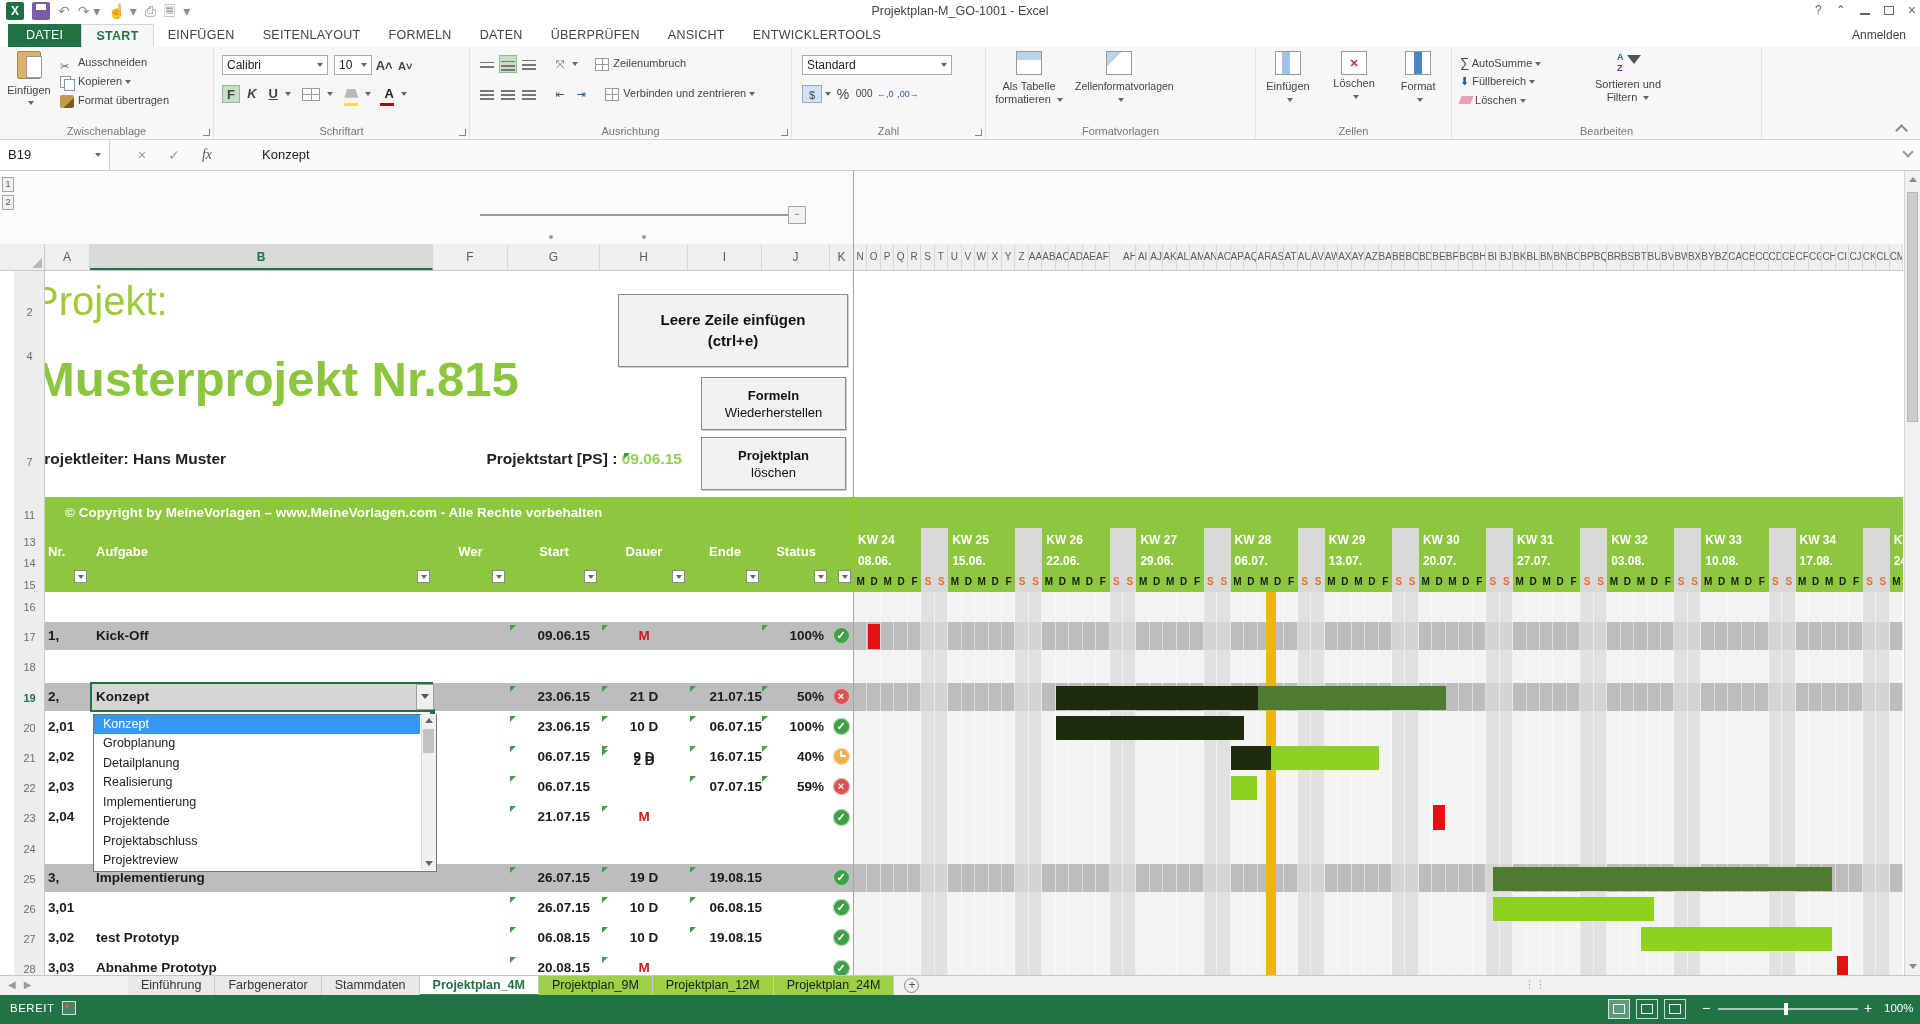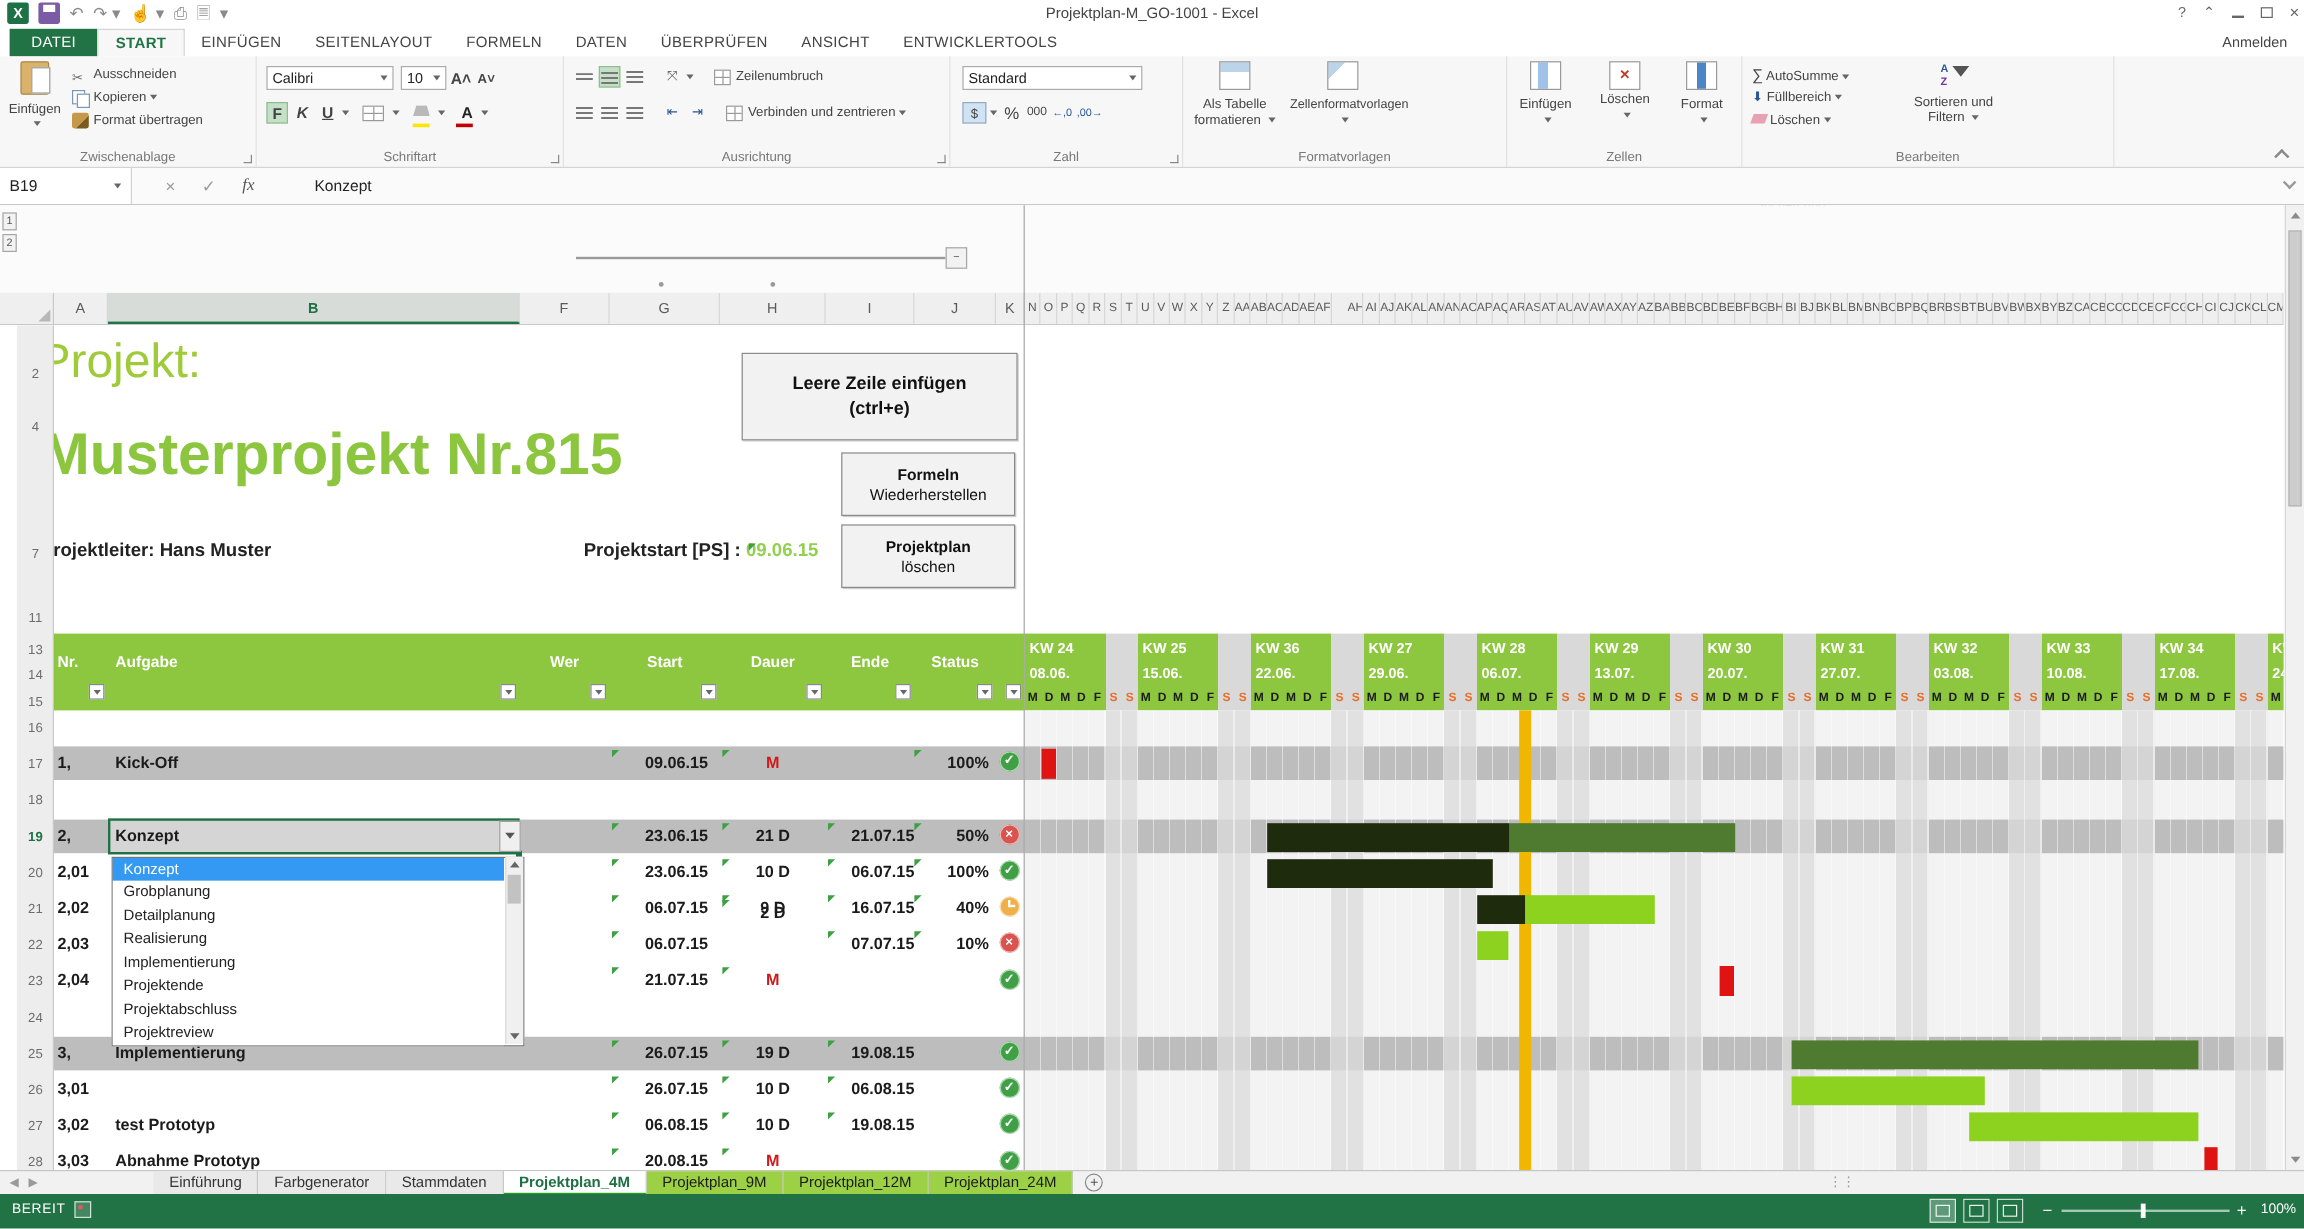--- a/index.html
+++ b/index.html
@@ -384,27 +384,30 @@
     </div>
     <div class="xbtn" style="left:618px;top:23px;width:230px;height:73px;font-size:15px;font-weight:bold;padding-top:14px;line-height:21px">
       <span>Leere Zeile einfügen</span><br><span>(ctrl+e)</span>
     </div>
     <div class="xbtn" style="left:701px;top:106px;width:145px;height:53px;font-size:13px;padding-top:9px;line-height:17px">
       <b>Formeln</b><br><span>Wiederherstellen</span>
     </div>
     <div class="xbtn" style="left:701px;top:166px;width:145px;height:53px;font-size:13px;padding-top:9px;line-height:17px">
       <b>Projektplan</b><br><span>löschen</span>
     </div>
+    <div class="abs" style="left:45px;top:226px;width:1858px;height:31px;background:#8DC63F">
+      <span style="position:absolute;left:20px;top:0;line-height:31px;color:#fff;font-weight:bold;font-size:13.5px">© Copyright by MeineVorlagen – www.MeineVorlagen.com - Alle Rechte vorbehalten</span>
+    </div>
     <div class="abs" style="left:45px;top:257px;width:809px;height:64px;background:#8DC63F"></div>
   <div style="position: absolute; left: 854px; top: 257px; width: 1049px; height: 64px; background: repeating-linear-gradient(90deg, rgb(141, 198, 63) 0px, rgb(141, 198, 63) 67.25px, rgb(217, 217, 217) 67.25px, rgb(217, 217, 217) 94.15px);"></div>
       <div class="kwl" style="position: absolute; left: 854px; top: 259px; width: 67.25px;">KW 24</div>
       <div class="kwl" style="position: absolute; left: 854px; top: 280px; width: 67.25px;">08.06.</div>
       <div class="kwl" style="position: absolute; left: 948.15px; top: 259px; width: 67.25px;">KW 25</div>
       <div class="kwl" style="position: absolute; left: 948.15px; top: 280px; width: 67.25px;">15.06.</div>
-      <div class="kwl" style="position: absolute; left: 1042.3px; top: 259px; width: 67.25px;">KW 36</div>
+      <div class="kwl" style="position: absolute; left: 1042.3px; top: 259px; width: 67.25px;">KW 26</div>
       <div class="kwl" style="position: absolute; left: 1042.3px; top: 280px; width: 67.25px;">22.06.</div>
       <div class="kwl" style="position: absolute; left: 1136.45px; top: 259px; width: 67.25px;">KW 27</div>
       <div class="kwl" style="position: absolute; left: 1136.45px; top: 280px; width: 67.25px;">29.06.</div>
       <div class="kwl" style="position: absolute; left: 1230.6px; top: 259px; width: 67.25px;">KW 28</div>
       <div class="kwl" style="position: absolute; left: 1230.6px; top: 280px; width: 67.25px;">06.07.</div>
       <div class="kwl" style="position: absolute; left: 1324.75px; top: 259px; width: 67.25px;">KW 29</div>
       <div class="kwl" style="position: absolute; left: 1324.75px; top: 280px; width: 67.25px;">13.07.</div>
       <div class="kwl" style="position: absolute; left: 1418.9px; top: 259px; width: 67.25px;">KW 30</div>
       <div class="kwl" style="position: absolute; left: 1418.9px; top: 280px; width: 67.25px;">20.07.</div>
       <div class="kwl" style="position: absolute; left: 1513.05px; top: 259px; width: 67.25px;">KW 31</div>
@@ -557,21 +560,21 @@
       <div class="cell gtri" style="position: absolute; left: 600px; top: 472px; width: 88px; text-align: center; height: 28.2px; line-height: 28.2px;">9 D</div>
       <div class="cell gtri" style="position: absolute; left: 688px; top: 472px; width: 74px; text-align: right; height: 28.2px; line-height: 28.2px;">16.07.15</div>
       <div class="cell gtri" style="position: absolute; left: 760px; top: 472px; width: 64px; text-align: right; height: 28.2px; line-height: 28.2px;">40%</div>
       <div style="position: absolute; left: 828px; top: 476px; width: 26px; text-align: center;"><span class="st clock"></span></div>
       <div class="rnum" style="position: absolute; top: 502.2px; height: 30.2px; line-height: 30.2px;">22</div>
       <div class="cell" style="position: absolute; left: 48px; top: 502.2px; width: 44px; text-align: left; height: 28.2px; line-height: 28.2px;">2,03</div>
       <div class="cell" style="position: absolute; left: 96px; top: 502.2px; width: 334px; text-align: left; height: 28.2px; line-height: 28.2px;"></div>
       <div class="cell gtri" style="position: absolute; left: 508px; top: 502.2px; width: 82px; text-align: right; height: 28.2px; line-height: 28.2px;">06.07.15</div>
       <div class="cell gtri" style="position: absolute; left: 600px; top: 476px; width: 88px; text-align: center; height: 28.2px; line-height: 28.2px;">2 D</div>
       <div class="cell gtri" style="position: absolute; left: 688px; top: 502.2px; width: 74px; text-align: right; height: 28.2px; line-height: 28.2px;">07.07.15</div>
-      <div class="cell gtri" style="position: absolute; left: 760px; top: 502.2px; width: 64px; text-align: right; height: 28.2px; line-height: 28.2px;">10%</div>
+      <div class="cell gtri" style="position: absolute; left: 760px; top: 502.2px; width: 64px; text-align: right; height: 28.2px; line-height: 28.2px;">59%</div>
       <div style="position: absolute; left: 828px; top: 506.2px; width: 26px; text-align: center;"><span class="st cross">×</span></div>
       <div class="rnum" style="position: absolute; top: 532.4px; height: 30.2px; line-height: 30.2px;">23</div>
       <div class="cell" style="position: absolute; left: 48px; top: 532.4px; width: 44px; text-align: left; height: 28.2px; line-height: 28.2px;">2,04</div>
       <div class="cell" style="position: absolute; left: 96px; top: 532.4px; width: 334px; text-align: left; height: 28.2px; line-height: 28.2px;"></div>
       <div class="cell gtri" style="position: absolute; left: 508px; top: 532.4px; width: 82px; text-align: right; height: 28.2px; line-height: 28.2px;">21.07.15</div>
       <div class="cell gtri redM" style="position: absolute; left: 600px; top: 532.4px; width: 88px; text-align: center; height: 28.2px; line-height: 28.2px;">M</div>
       <div class="cell" style="position: absolute; left: 688px; top: 532.4px; width: 74px; text-align: right; height: 28.2px; line-height: 28.2px;"></div>
       <div class="cell" style="position: absolute; left: 760px; top: 532.4px; width: 64px; text-align: right; height: 28.2px; line-height: 28.2px;"></div>
       <div style="position: absolute; left: 828px; top: 536.4px; width: 26px; text-align: center;"><span class="st check">✓</span></div>
       <div class="rnum" style="position: absolute; top: 562.6px; height: 30.2px; line-height: 30.2px;">24</div>

